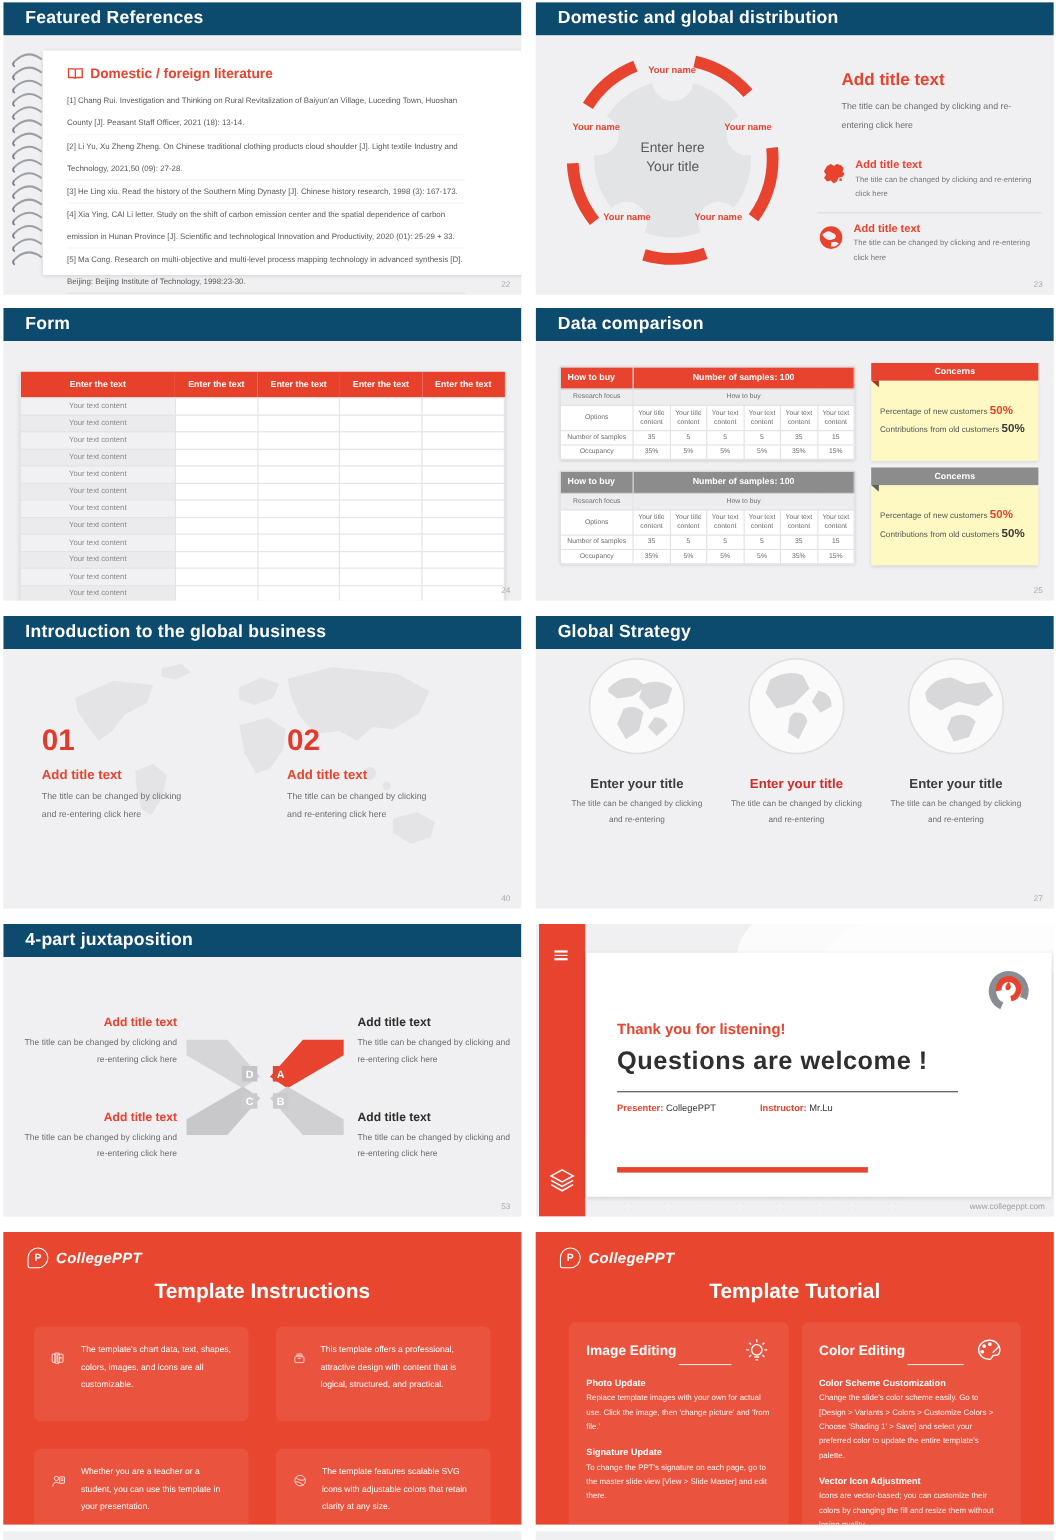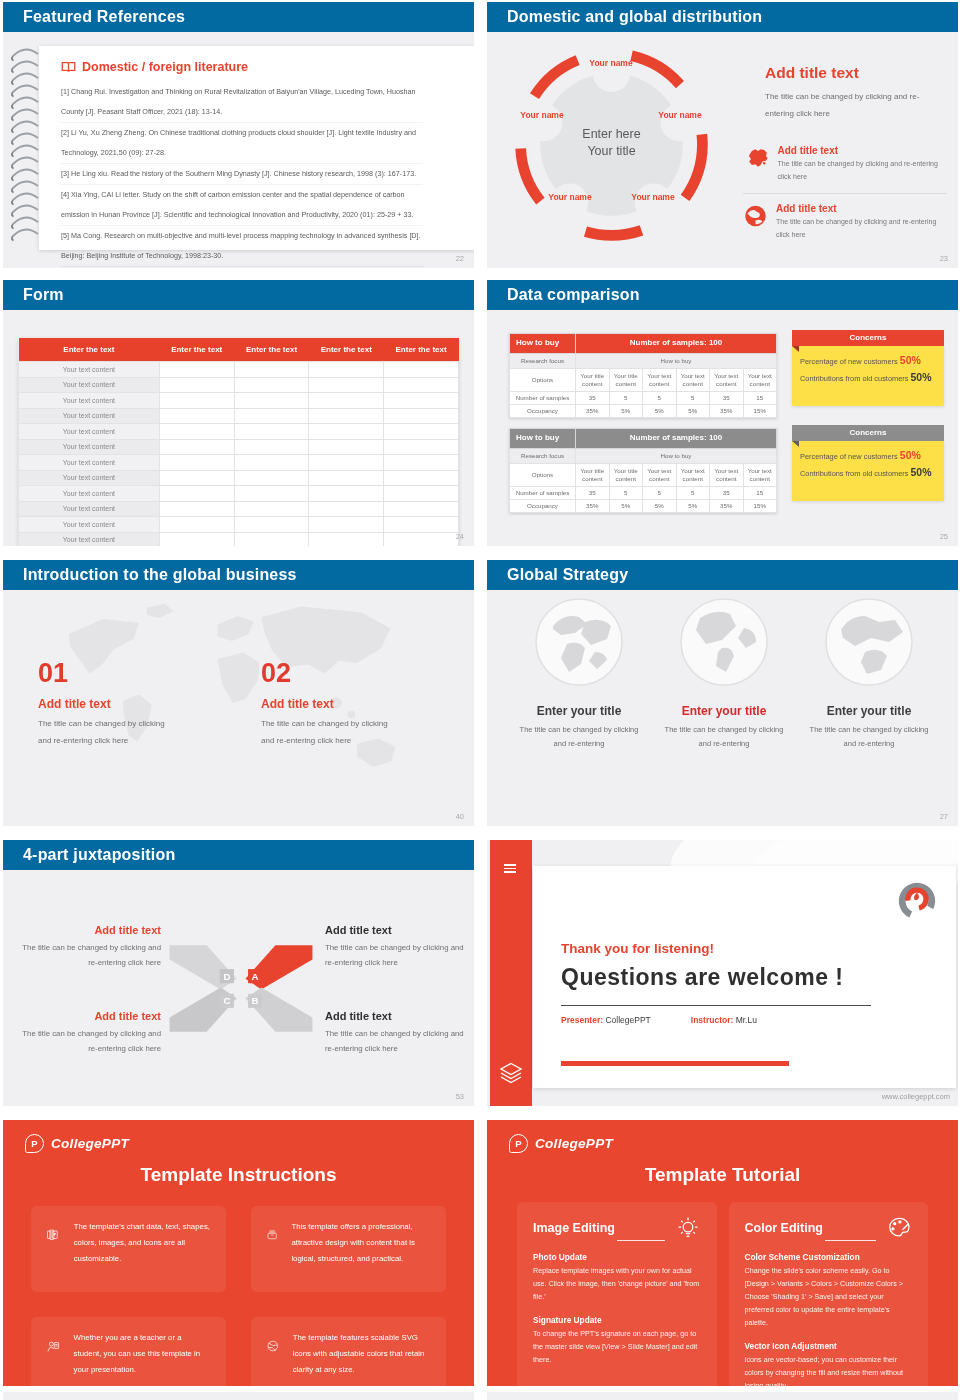--- a/index.html
+++ b/index.html
@@ -1,20 +1,20 @@
 <!DOCTYPE html>
 <html><head>
 <meta charset="utf-8">
 <style>
   html,body{margin:0;padding:0;}
   body{width:960px;height:1400px;background:#fff;font-family:"Liberation Sans",sans-serif;position:relative;overflow:hidden;}
   .slide{position:absolute;width:471px;height:266px;background:#f0f0f2;overflow:hidden;}
   .c1{left:3px;} .c2{left:487px;}
   .r1{top:2px;} .r2{top:280px;} .r3{top:560px;} .r4{top:840px;} .r5{top:1120px;}
-  .bar{height:30px;background:#0369a1;color:#fff;font-size:16px;font-weight:bold;line-height:30px;padding-left:20px;letter-spacing:.2px;}
+  .bar{height:30px;background:#0c4a6e;color:#fff;font-size:16px;font-weight:bold;line-height:30px;padding-left:20px;letter-spacing:.2px;}
   .pg{position:absolute;right:10px;bottom:5px;font-size:7.5px;color:#a9a9a9;}
   .abs{position:absolute;}
   .red{color:#e7432e;}
   .shadow{box-shadow:0 1px 4px rgba(0,0,0,.14);}
 
   
   .refcard{left:36px;top:44px;width:478px;height:204px;background:#fff;}
   .spiral{left:6px;top:46px;}
   .refhead{display:flex;align-items:center;gap:6px;margin:14px 0 8px 22px;}
   .refhead .t{font-size:12.5px;font-weight:bold;color:#e7432e;}
@@ -48,21 +48,21 @@
   .cmp tr.h td.lbl{text-align:left;padding-left:6px;}
   .cmp.grayhead tr.h td{background:#8c8c8c;}
   .cmp tr.sub td{background:#ededef;height:10px;}
   .cmp tr.opts td{height:18px;}
   .cmp col.lc{width:66px;}
   .concern{position:absolute;width:152px;}
   .ribbon{height:16px;background:#e7432e;color:#fff;font-size:8px;font-weight:bold;text-align:center;line-height:16px;position:relative;}
   .concern.grayhead .ribbon{background:#8c8c8c;}
   .ribbon:before{content:'';position:absolute;left:0;top:16px;border-right:7px solid #a83522;border-bottom:6px solid transparent;}
   .concern.grayhead .ribbon:before{border-right-color:#5f5f5f;}
-  .cbody{background:#fde047;padding:3px 8px 18px;box-shadow:0 1px 3px rgba(0,0,0,.12);}
+  .cbody{background:#fef9c3;padding:16px 8px 18px;box-shadow:0 1px 3px rgba(0,0,0,.12);}
   .cline{font-size:7.4px;color:#555;margin:5px 0;white-space:nowrap;}
   .cline b.v1{font-size:10.5px;color:#e7432e;}
   .cline b.v2{font-size:10.5px;color:#3a3a3a;}
 
   
   .gbitem{position:absolute;display:flex;gap:10px;flex-direction:column;}
   .gbnum{font-size:27px;font-weight:bold;color:#e23a2c;line-height:1;}
   .gbtt{font-size:12px;font-weight:bold;color:#e7432e;}
   .gbbb{font-size:8px;color:#6f6f6f;line-height:2.1;margin-top:5px;width:130px;}
 
@@ -78,21 +78,21 @@
   .jx .bb{font-size:7.8px;color:#6f6f6f;line-height:1.95;margin-top:4px;}
   .jx.right-al{text-align:right;}
 
   
   .tstrip{left:3px;top:0;width:42px;height:266px;background:#e7432e;}
   .hamb{left:17px;top:22px;width:12px;}
   .hamb span{display:block;height:1.6px;background:#fff;margin:2px 0;}
   .tcard{left:46px;top:26px;width:423px;height:222px;background:#fff;}
   .wave{position:absolute;background:#fff;border-radius:50%;opacity:.75;}
   .mesh{position:absolute;left:0;bottom:0;width:340px;height:75px;opacity:.4;background-image:radial-gradient(circle,#c9c9c9 .6px,transparent .7px);background-size:6px 6px;}
-  .tsub{font-size:13.5px;font-weight:bold;color:#e7432e;margin-top:13px;}
+  .tsub{font-size:13.5px;font-weight:bold;color:#e7432e;}
   .tbig{font-size:23px;font-weight:bold;color:#2f2f2f;margin-top:8px;letter-spacing:.5px;}
   .tline{width:310px;height:1px;background:#4a4a4a;margin-top:14px;}
   .tpeople{margin-top:9px;font-size:8.5px;color:#3a3a3a;display:flex;gap:40px;}
   .tpeople b{color:#e7432e;}
   .tredbar{position:absolute;left:28px;bottom:22px;width:228px;height:5px;background:#e7432e;}
   .site{position:absolute;right:8px;bottom:5px;font-size:7.5px;color:#9c9c9c;}
 
   
   .redslide{background:#e9462f;}
   .brand{position:absolute;left:22px;top:14px;display:flex;align-items:center;gap:7px;color:#fff;}

